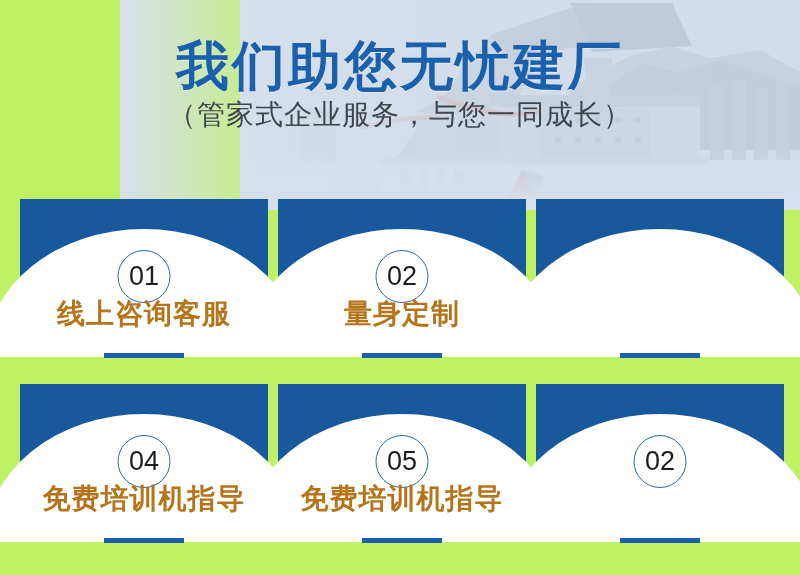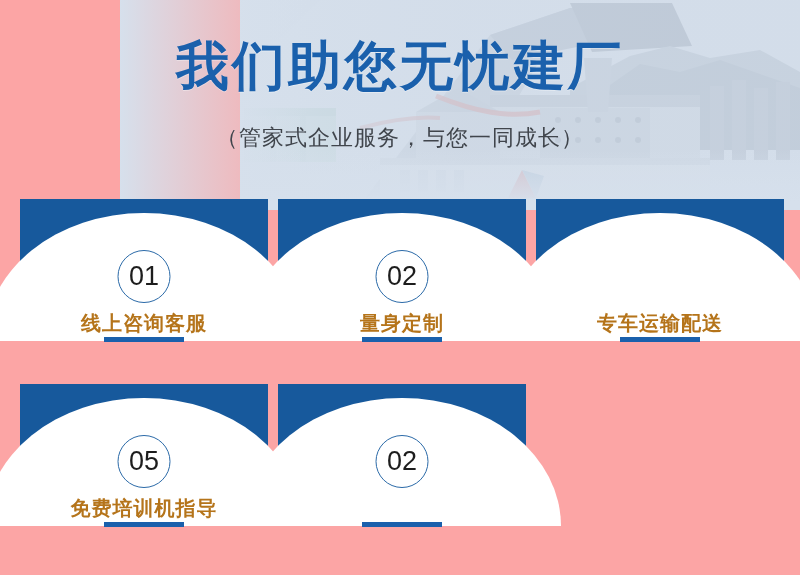--- a/index.html
+++ b/index.html
@@ -4,21 +4,21 @@
 <style>
   * { margin:0; padding:0; box-sizing:border-box; }
   html, body {
     width:800px; height:575px;
     font-family:"Liberation Sans","DejaVu Sans",sans-serif;
     overflow:hidden;
   }
   #page {
     position:relative;
     width:800px; height:575px;
-    background:#fca5a5;
+    background:#bef264;
     overflow:hidden;
   }
 
   
   .bg-photo {
     position:absolute;
     top:0; right:0;
     width:560px; height:205px;
     overflow:hidden;
   }
@@ -56,42 +56,42 @@
   .title {
     margin-top:36px;
     font-size:53px;
     line-height:1.12;
     font-weight:bold;
     color:#1a60ac;
     letter-spacing:3px;
     text-shadow:0 1px 0 rgba(255,255,255,0.35);
   }
   .subtitle {
-    margin-top:28px;
-    font-size:22px;
+    margin-top:1px;
+    font-size:28px;
     color:#40454c;
     letter-spacing:1px;
   }
 
   
   .grid {
     position:absolute;
     left:20px; top:199px;
     width:764px;
     display:grid;
     grid-template-columns:repeat(3, 248px);
     grid-template-rows:158px 158px;
     column-gap:10px;
     row-gap:27px;
     z-index:4;
   }
 
   .card {
     position:relative;
-    width:248px; height:142px;
+    width:248px; height:158px;
     background:#17599c;
     overflow:visible;
   }
   .card-arc {
     position:absolute;
     left:-14%;
     bottom:0;
     width:128%;
     height:128px;
     background:#ffffff;
@@ -110,23 +110,23 @@
     align-items:center;
     justify-content:center;
     font-size:27px;
     color:#1d1d1d;
     letter-spacing:0px;
     z-index:3;
   }
   .card-label {
     position:absolute;
     left:0; right:0;
-    top:111px;
+    top:96px;
     text-align:center;
-    font-size:20px;
+    font-size:28px;
     font-weight:bold;
     color:#b5741a;
     letter-spacing:1px;
     z-index:3;
   }
   .card-underline {
     position:absolute;
     left:50%;
     bottom:-1px;
     transform:translateX(-50%);
@@ -223,24 +223,29 @@
 
     <div class="card">
       <div class="card-arc"></div>
       <div class="card-num">02</div>
       <div class="card-label">量身定制</div>
       <div class="card-underline"></div>
     </div>
 
     <div class="card">
       <div class="card-arc"></div>
-      <div class="card-label">专车运输配送</div>
-      <div class="card-underline"></div>
-    </div>
-
+      <div class="card-underline"></div>
+    </div>
+
+    <div class="card">
+      <div class="card-arc"></div>
+      <div class="card-num">04</div>
+      <div class="card-label">免费培训机指导</div>
+      <div class="card-underline"></div>
+    </div>
 
     <div class="card">
       <div class="card-arc"></div>
       <div class="card-num">05</div>
       <div class="card-label">免费培训机指导</div>
       <div class="card-underline"></div>
     </div>
 
     <div class="card">
       <div class="card-arc"></div>

